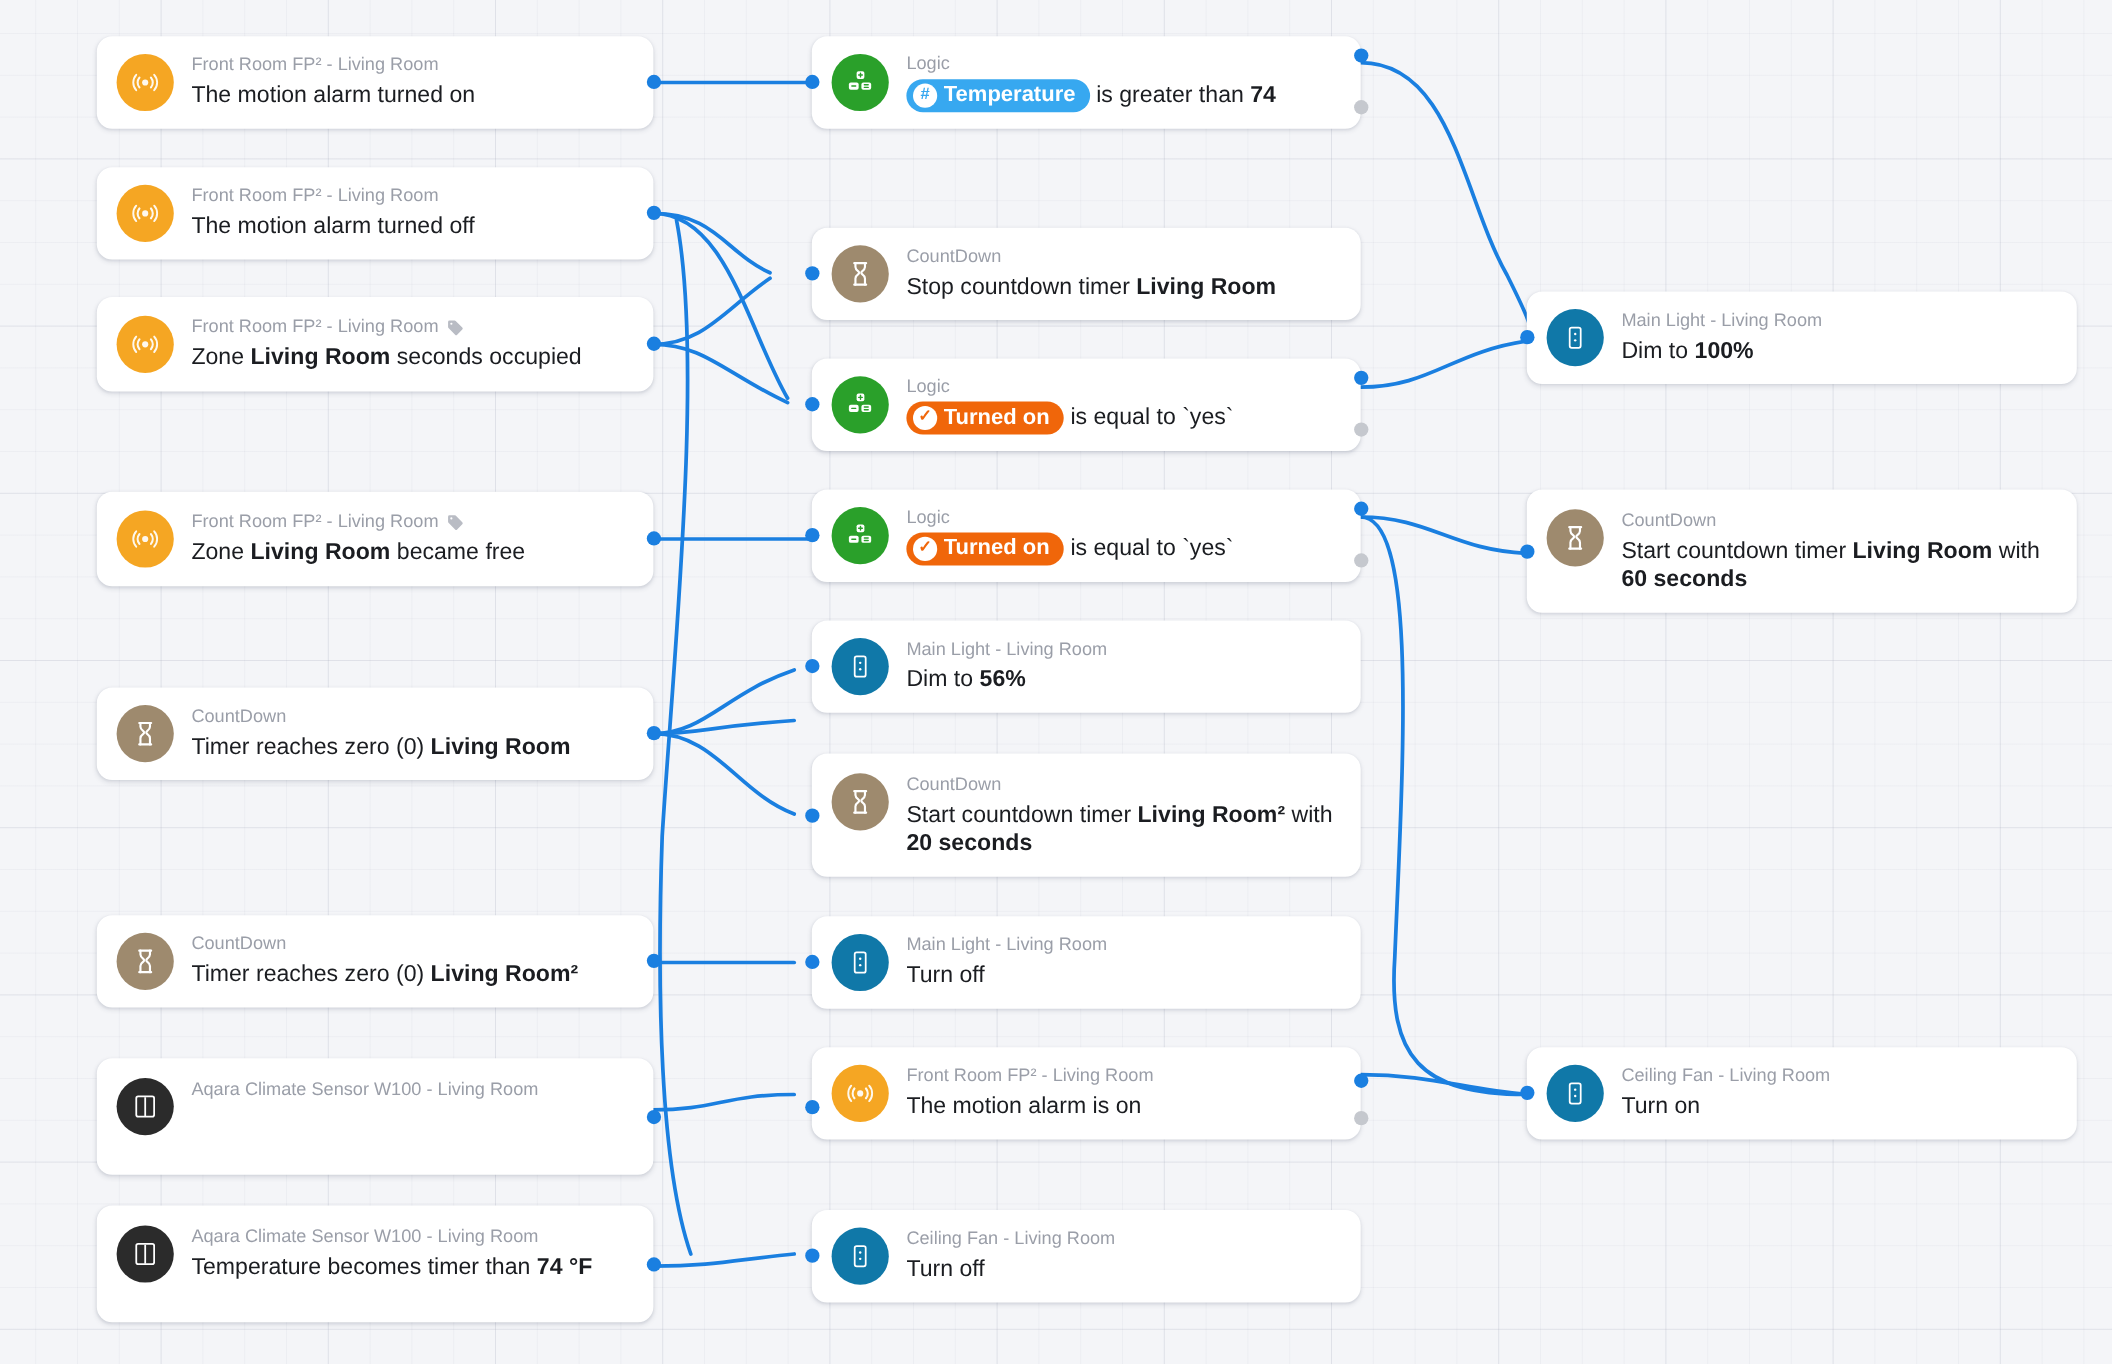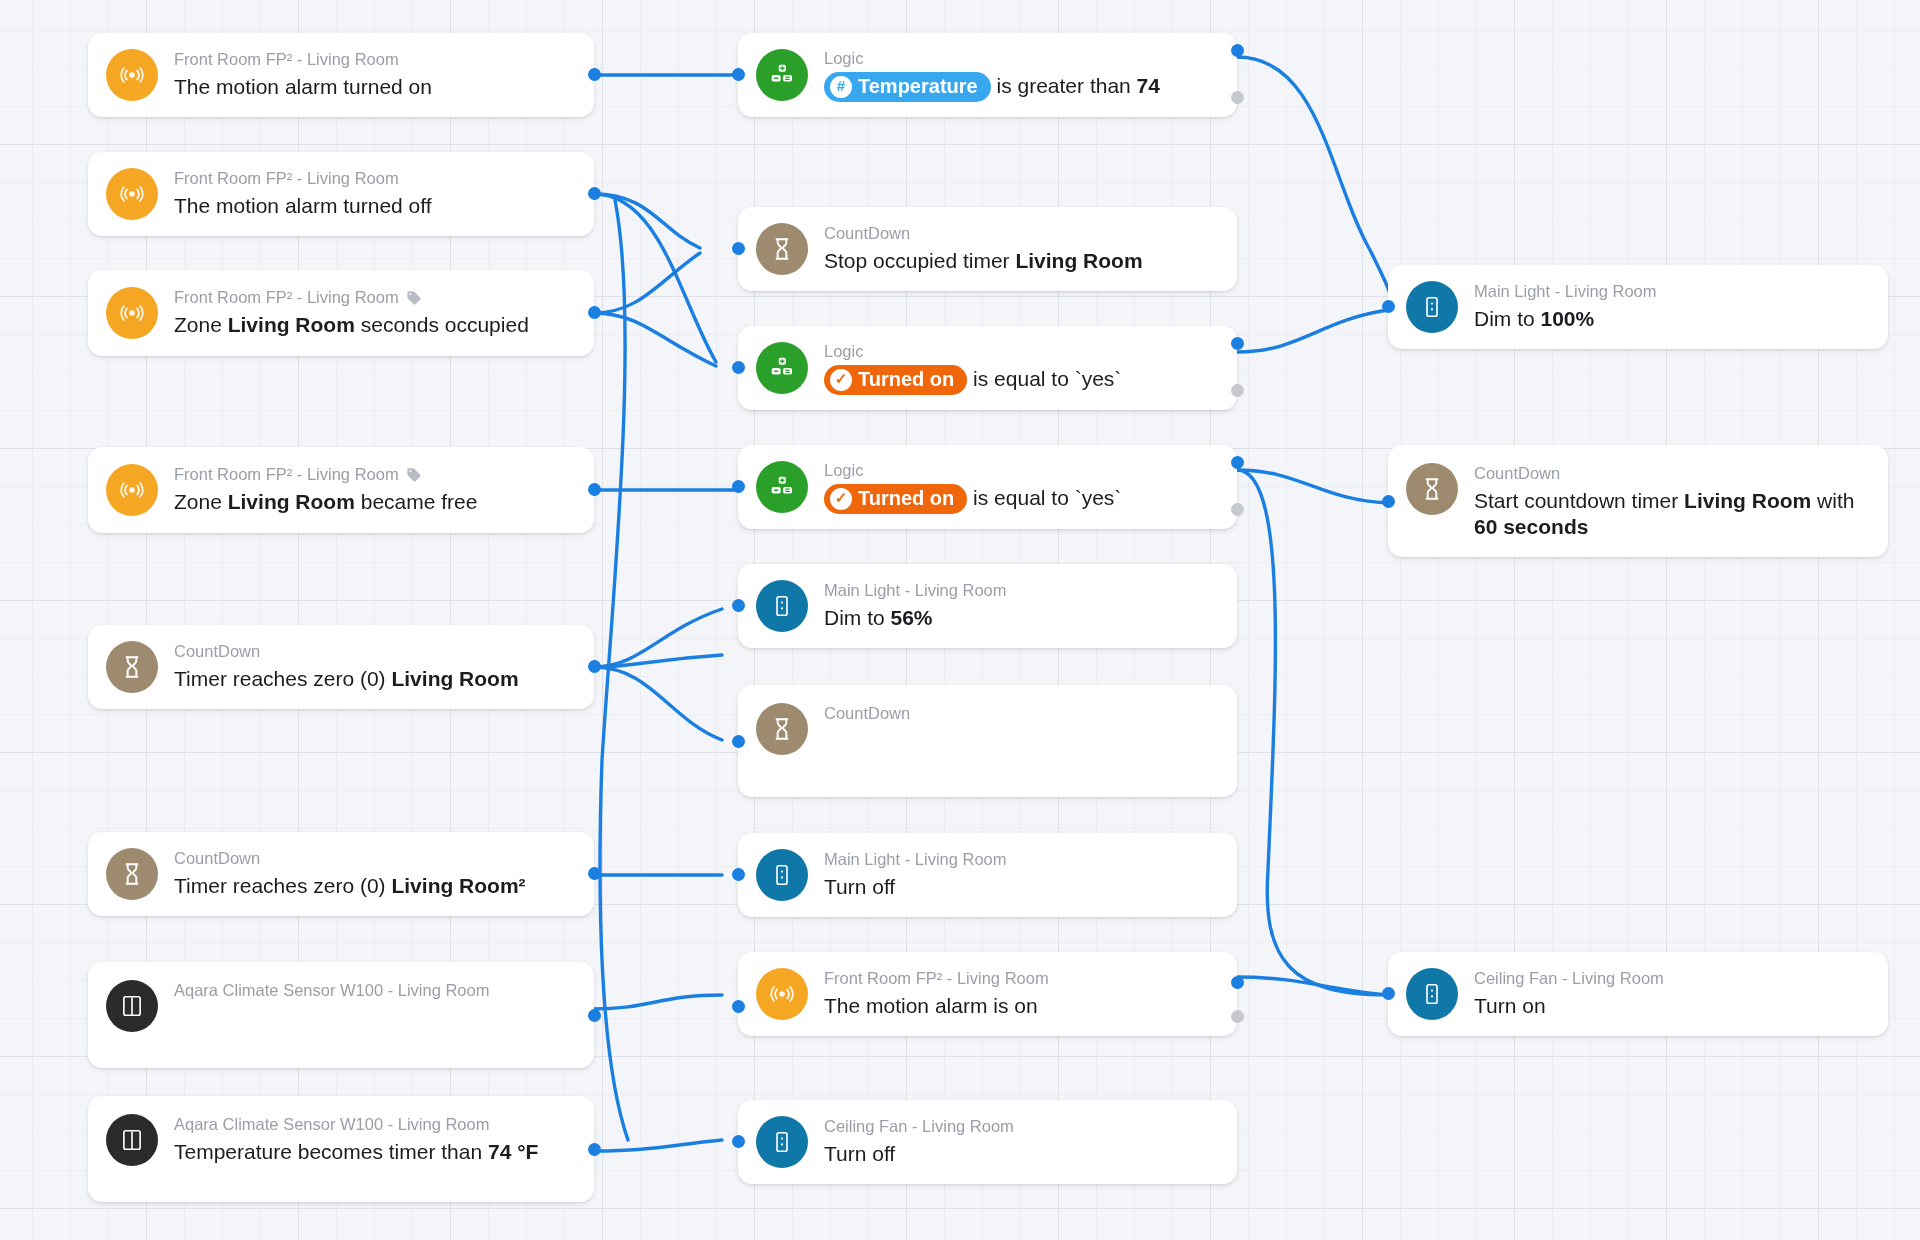--- a/index.html
+++ b/index.html
@@ -344,21 +344,21 @@
   <div class="node" style="left:738px; top:207px; width:499px; height:84px;">
     <div class="node-icon icon-count">
       <svg width="26" height="26" viewBox="0 0 24 24" fill="none" stroke="#fff" stroke-width="1.8" stroke-linecap="round" stroke-linejoin="round">
         <path d="M7 3h10M7 21h10"></path>
         <path d="M8 3v3.2c0 1.6 1.2 2.7 2.4 3.6.9.7.9 1.7 0 2.4C9.2 13.1 8 14.2 8 15.8V21"></path>
         <path d="M16 3v3.2c0 1.6-1.2 2.7-2.4 3.6-.9.7-.9 1.7 0 2.4 1.2.9 2.4 2 2.4 3.6V21"></path>
       </svg>
     </div>
     <div class="node-body">
       <div class="node-sub">CountDown</div>
-      <div class="node-title"><span>Stop occupied timer </span><b>Living Room</b></div>
+      <div class="node-title"><span>Stop countdown timer </span><b>Living Room</b></div>
     </div>
     <div class="port in on" style="top:35px;"></div>
   </div>
 
   <div class="node" style="left:738px; top:326px; width:499px; height:84px;">
     <div class="node-icon icon-logic">
       <svg width="26" height="26" viewBox="0 0 24 24" fill="#fff">
         <rect x="9" y="2.5" width="6.5" height="6.5" rx="1.6"></rect>
         <rect x="2.5" y="12" width="8.2" height="6" rx="1.6"></rect>
         <rect x="13" y="12" width="8.2" height="6" rx="1.6"></rect>
@@ -424,20 +424,21 @@
   <div class="node" style="left:738px; top:685px; width:499px; height:112px; align-items:flex-start; padding-top:18px;">
     <div class="node-icon icon-count">
       <svg width="26" height="26" viewBox="0 0 24 24" fill="none" stroke="#fff" stroke-width="1.8" stroke-linecap="round" stroke-linejoin="round">
         <path d="M7 3h10M7 21h10"></path>
         <path d="M8 3v3.2c0 1.6 1.2 2.7 2.4 3.6.9.7.9 1.7 0 2.4C9.2 13.1 8 14.2 8 15.8V21"></path>
         <path d="M16 3v3.2c0 1.6-1.2 2.7-2.4 3.6-.9.7-.9 1.7 0 2.4 1.2.9 2.4 2 2.4 3.6V21"></path>
       </svg>
     </div>
     <div class="node-body">
       <div class="node-sub">CountDown</div>
+      <div class="node-title"><span>Start countdown timer </span><b>Living Room²</b><span> with </span><b>20 seconds</b></div>
     </div>
     <div class="port in on" style="top:50px;"></div>
   </div>
 
   <div class="node" style="left:738px; top:833px; width:499px; height:84px;">
     <div class="node-icon icon-light">
       <svg width="24" height="24" viewBox="0 0 24 24" fill="none" stroke="#fff" stroke-width="1.6" stroke-linejoin="round">
         <rect x="7" y="2.8" width="10" height="18.4" rx="1.8"></rect>
         <circle cx="12" cy="8.6" r="1.1" fill="#fff" stroke="none"></circle>
         <circle cx="12" cy="14.4" r="1.1" fill="#fff" stroke="none"></circle>

